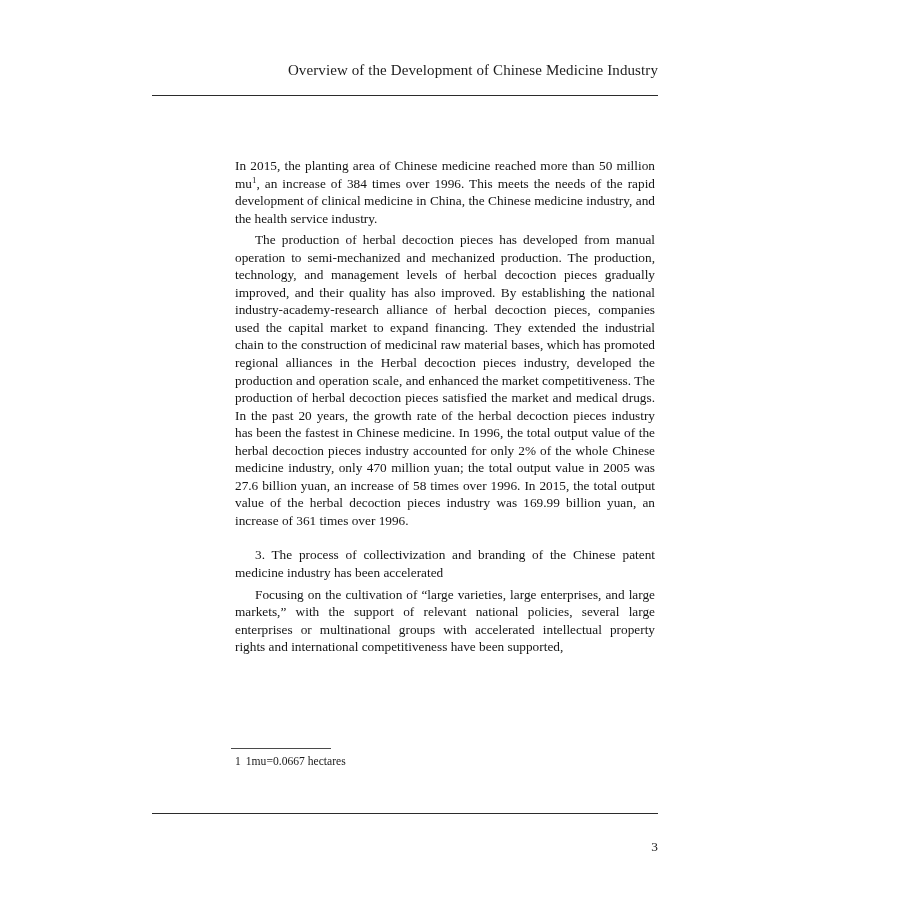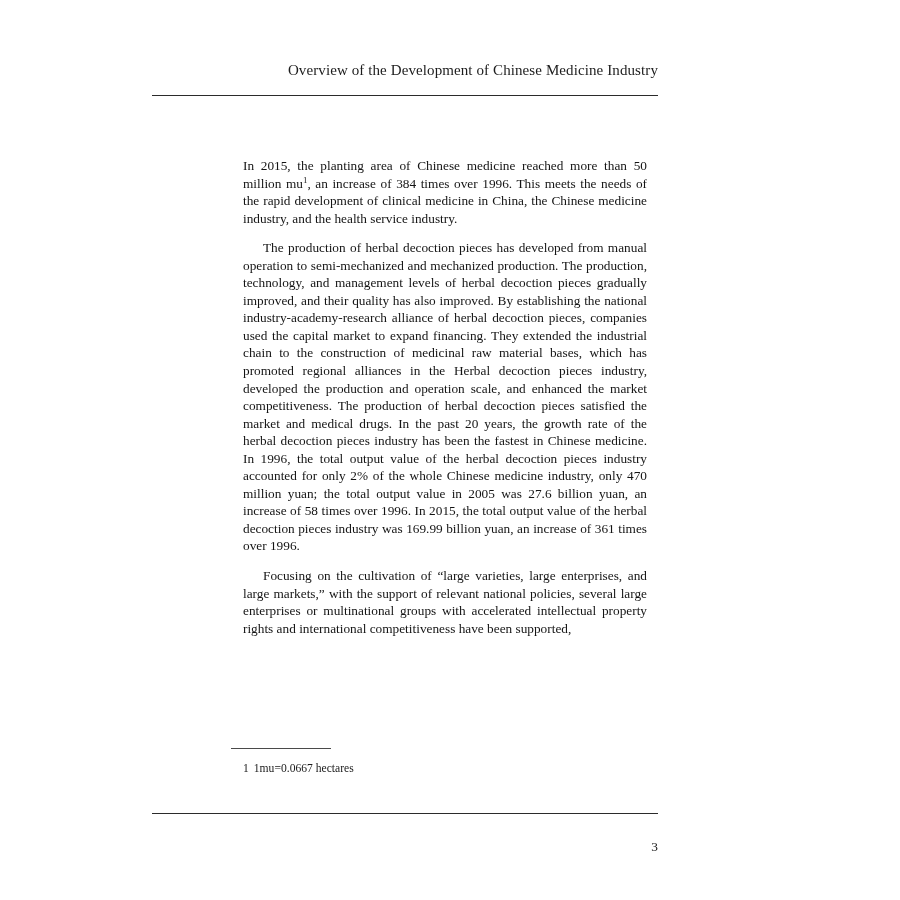--- a/index.html
+++ b/index.html
@@ -58,21 +58,21 @@
 
   
   .text-column {
     position: absolute;
     left: 231px;
     top: 157px;
     width: 428px;
   }
 
   .para {
-    margin: 12px;
+    margin: 4px;
     font-size: 13.3px;
     line-height: 17.55px;
     text-align: justify;
     text-justify: inter-word;
     color: #141414;
     hyphens: none;
   }
   .para.indent {
     text-indent: 20px;
   }
@@ -96,21 +96,21 @@
     top: 748px;
     width: 428px;
   }
   .footnote-rule {
     width: 100px;
     height: 0;
     border-top: 1px solid #4a4a4a;
     margin: 0 0 5px 0;
   }
   .footnote-text {
-    margin: 12px;
+    margin: 4px;
     font-size: 11.6px;
     line-height: 15px;
     color: #1a1a1a;
   }
   .footnote-marker {
     margin-right: 5px;
   }
 
   
   .folio {
@@ -131,20 +131,21 @@
 
   <div class="rule-top"></div>
 
   <div class="text-column">
 
     <p class="para gap-none"><span>In 2015, the planting area of Chinese medicine reached more than 50 million mu</span><sup class="fn-ref">1</sup><span>, an increase of 384 times over 1996. This meets the needs of the rapid development of clinical medicine in China, the Chinese medicine industry, and the health service industry.</span></p>
 
 
     <p class="para indent gap-none">The production of herbal decoction pieces has developed from manual operation to semi-mechanized and mechanized production. The production, technology, and management levels of herbal decoction pieces gradually improved, and their quality has also improved. By establishing the national industry-academy-research alliance of herbal decoction pieces, companies used the capital market to expand financing. They extended the industrial chain to the construction of medicinal raw material bases, which has promoted regional alliances in the Herbal decoction pieces industry, developed the production and operation scale, and enhanced the market competitiveness. The production of herbal decoction pieces satisfied the market and medical drugs. In the past 20 years, the growth rate of the herbal decoction pieces industry has been the fastest in Chinese medicine. In 1996, the total output value of the herbal decoction pieces industry accounted for only 2% of the whole Chinese medicine industry, only 470 million yuan; the total output value in 2005 was 27.6 billion yuan, an increase of 58 times over 1996. In 2015, the total output value of the herbal decoction pieces industry was 169.99 billion yuan, an increase of 361 times over 1996.</p>
 
+    <p class="para indent gap-large">3. The process of collectivization and branding of the Chinese patent medicine industry has been accelerated</p>
 
     <p class="para indent gap-none">Focusing on the cultivation of “large varieties, large enterprises, and large markets,” with the support of relevant national policies, several large enterprises or multinational groups with accelerated intellectual property rights and international competitiveness have been supported,</p>
 
   </div>
 
   <div class="footnote-block">
     <div class="footnote-rule"></div>
     <p class="footnote-text"><span class="footnote-marker">1</span><span>1mu=0.0667 hectares</span></p>
   </div>
 

